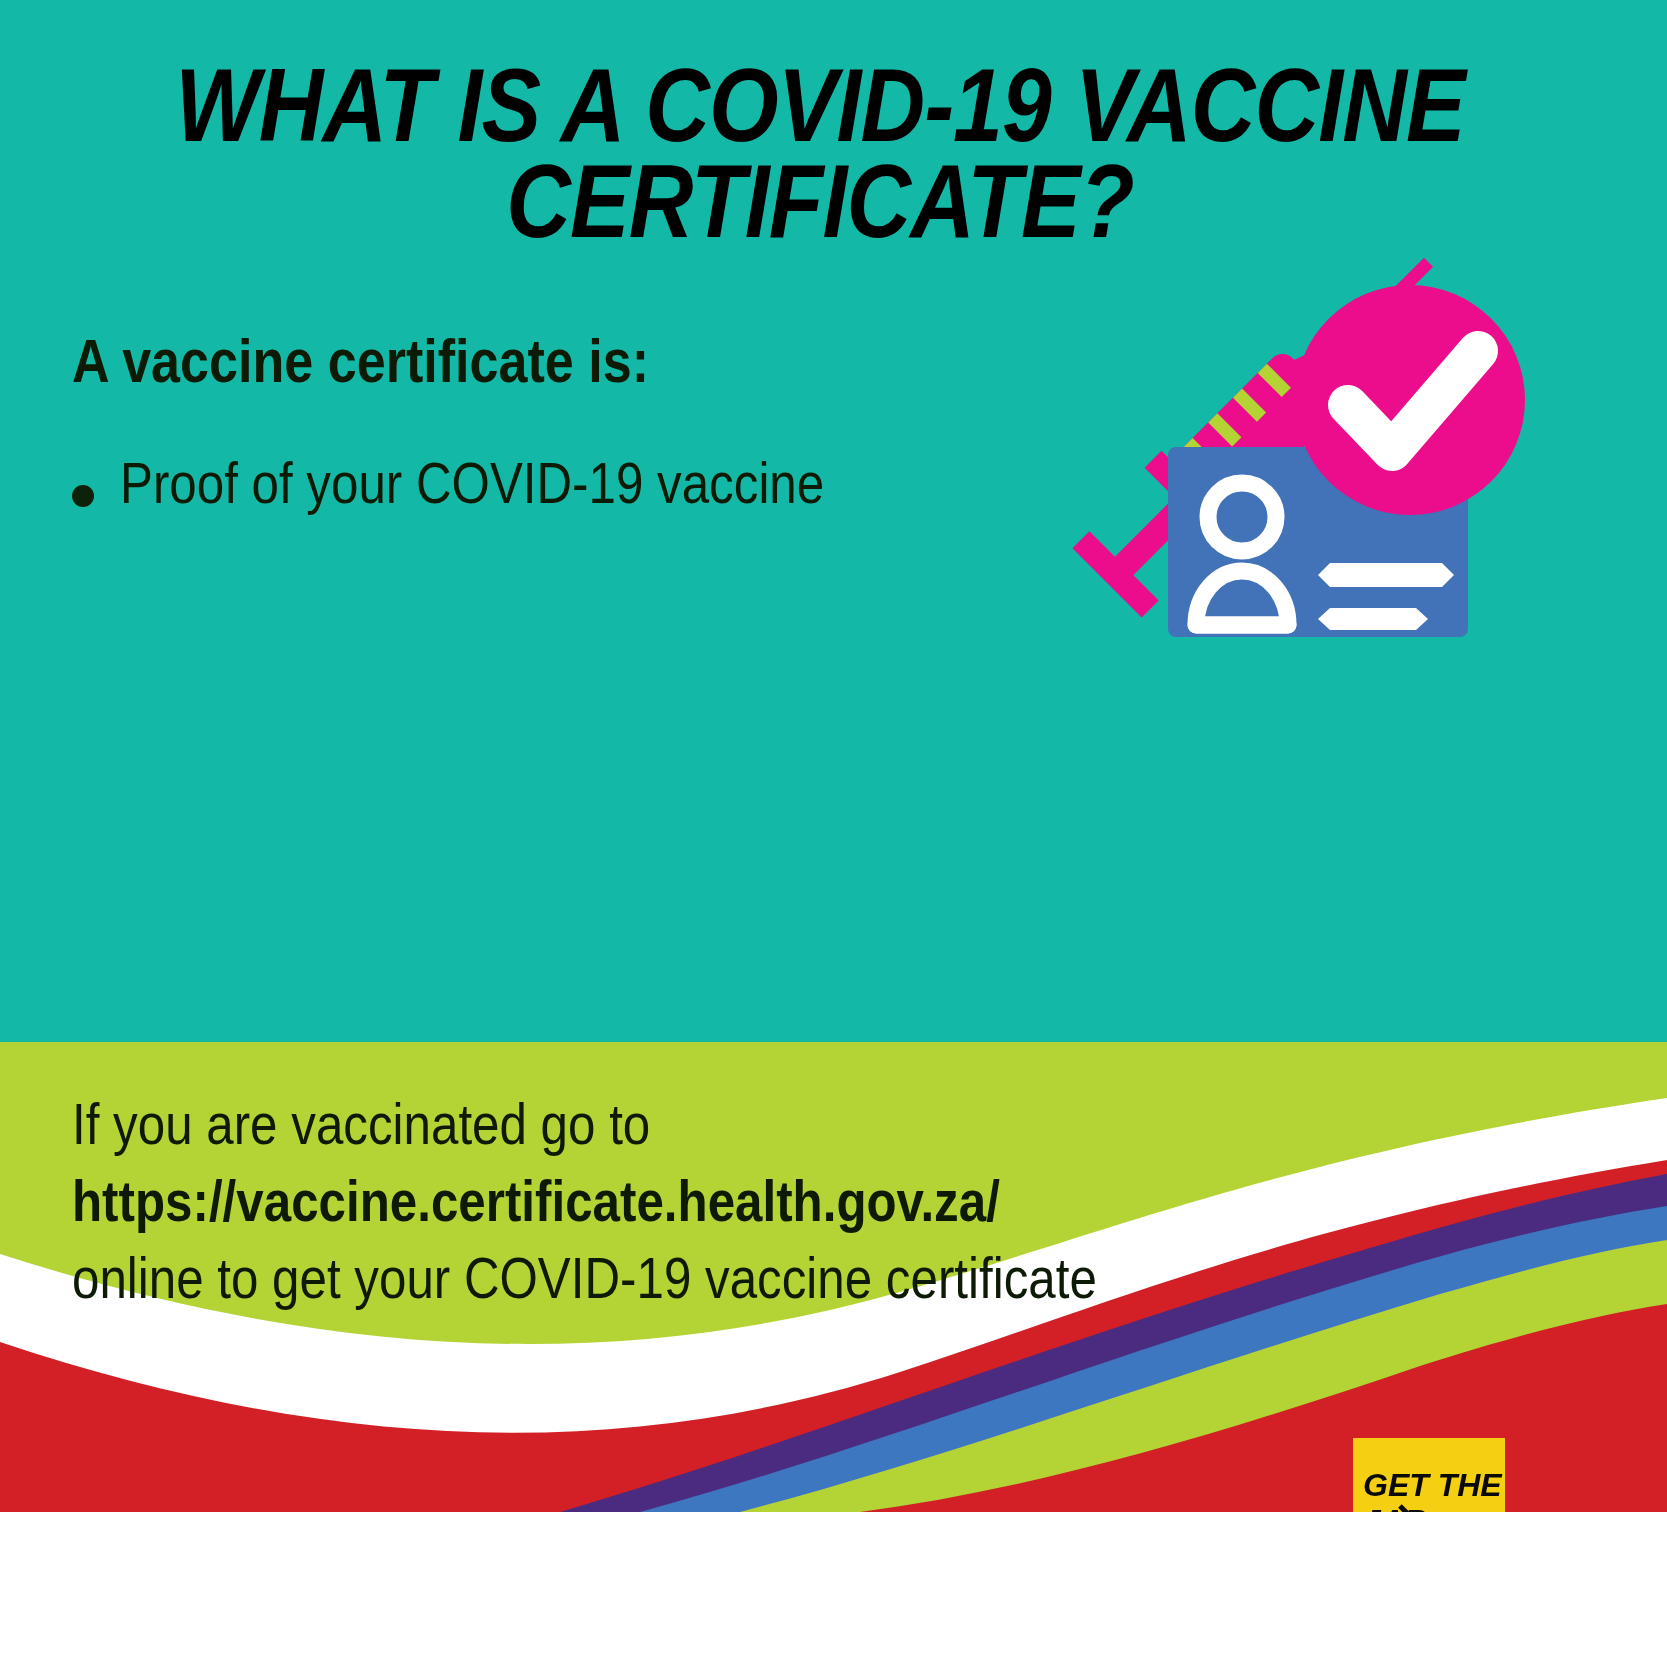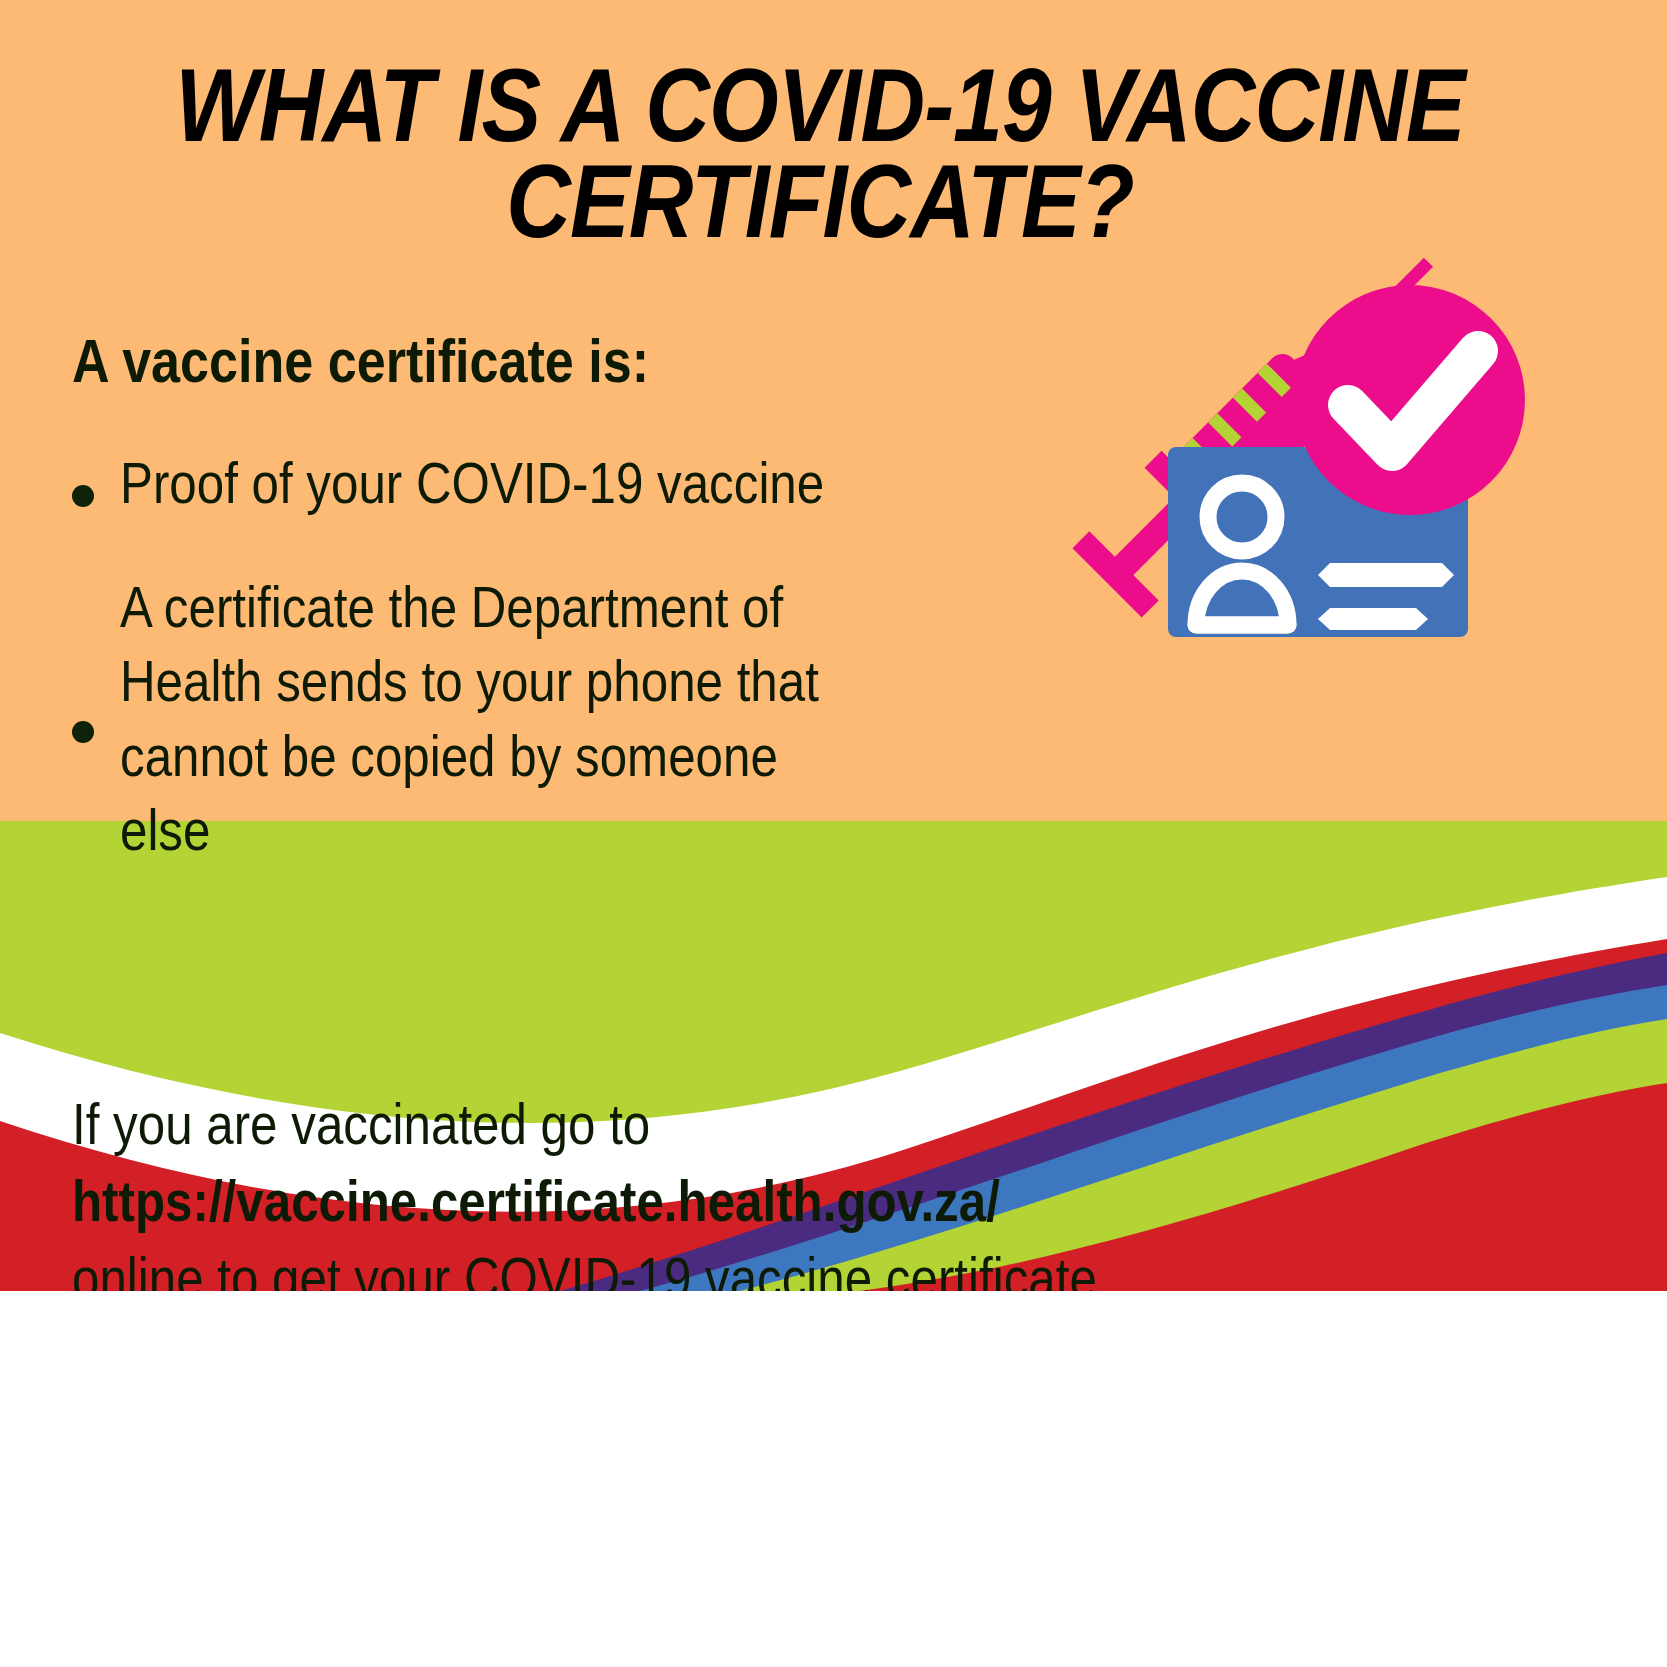--- a/index.html
+++ b/index.html
@@ -3,23 +3,23 @@
 <meta charset="utf-8">
 <style>
   html, body {
     margin: 0;
     padding: 0;
     background: #ffffff;
   }
   #poster {
     position: relative;
     width: 1667px;
-    height: 1291px;
+    height: 1512px;
     overflow: hidden;
-    background: #fdba74;
+    background: #14b8a6;
     font-family: "Liberation Sans", sans-serif;
   }
 
   
   .title-block {
     position: absolute;
     left: 70px;
     top: 58px;
     width: 1500px;
     text-align: center;
@@ -155,24 +155,20 @@
     <span class="title-line">WHAT IS A COVID-19 VACCINE</span>
     <span class="title-line">CERTIFICATE?</span>
   </div>
 
   <div class="lede">A vaccine certificate is:</div>
 
   <div class="bullets">
     <div class="bullet-row">
       <span class="bullet-dot"></span>
       <span class="bullet-text">Proof of your COVID-19 vaccine</span>
-    </div>
-    <div class="bullet-row">
-      <span class="bullet-dot"></span>
-      <span class="bullet-text" style="max-width:880px;">A certificate the Department of Health sends to your phone that cannot be copied by someone else</span>
     </div>
   </div>
 
   <div class="closing">
     <div class="closing-line">If you are vaccinated go to</div>
     <div class="closing-line url">https://vaccine.certificate.health.gov.za/</div>
     <div class="closing-line">online to get your COVID-19 vaccine certificate</div>
   </div>
 
   <div class="illustration">

